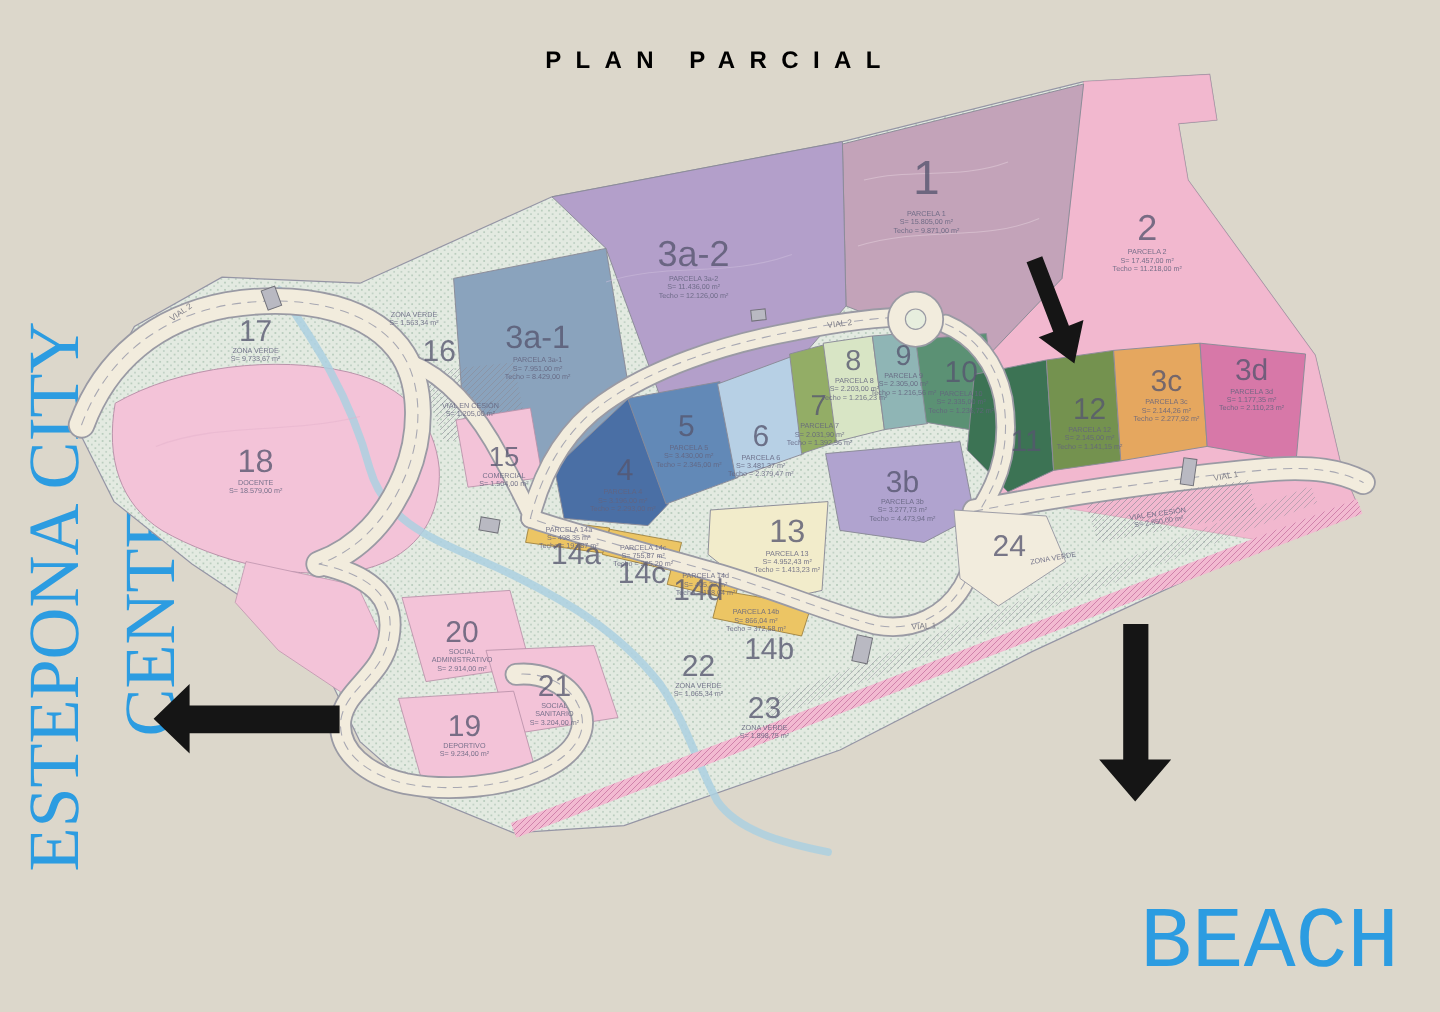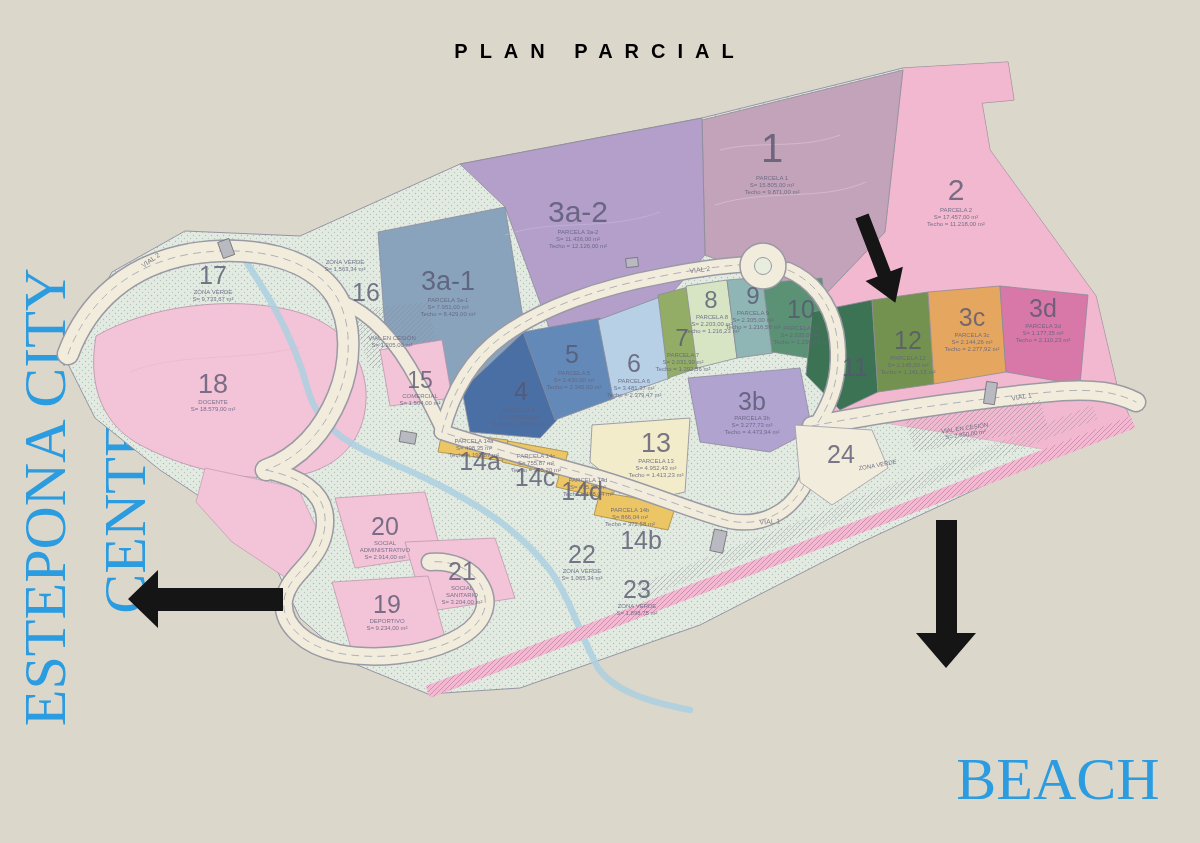--- a/index.html
+++ b/index.html
@@ -4,21 +4,21 @@
 <style>
   html,body{margin:0;padding:0;}
   body{width:1200px;height:843px;background:#dcd7cb;overflow:hidden;position:relative;
        font-family:"Liberation Sans",sans-serif;}
   .plan-title{position:absolute;top:28px;left:0;width:100%;text-align:center;
 o       color:#fdfdf8;font-size:20px;font-weight:700;letter-spacing:12px;margin-top:12px;}
   .left-label{position:absolute;left:-305px;top:457px;width:700px;height:80px;line-height:80px;
        text-align:center;transform:rotate(-90deg);color:#2c9ce1;font-size:60px;
        font-family:"Liberation Serif",serif;}
   .beach-label{position:absolute;left:948px;top:745px;width:220px;text-align:center;
-       color:#2c9ce1;font-size:60px;font-family:Liberation Serif, serif;}
+       color:#2c9ce1;font-size:72px;font-family:Liberation Mono, monospace;}
   svg{position:absolute;top:0;left:0;}
   text{font-family:"Liberation Sans",sans-serif;}
   .num{fill:#56566f;opacity:.78;text-anchor:middle;}
   .tl{fill:#63637e;opacity:.85;font-size:6px;text-anchor:middle;}
   .rl{fill:#73737f;font-size:7px;text-anchor:middle;opacity:.9;}
 </style>
 </head>
 <body>
 
 <div class="plan-title">PLAN PARCIAL</div>

